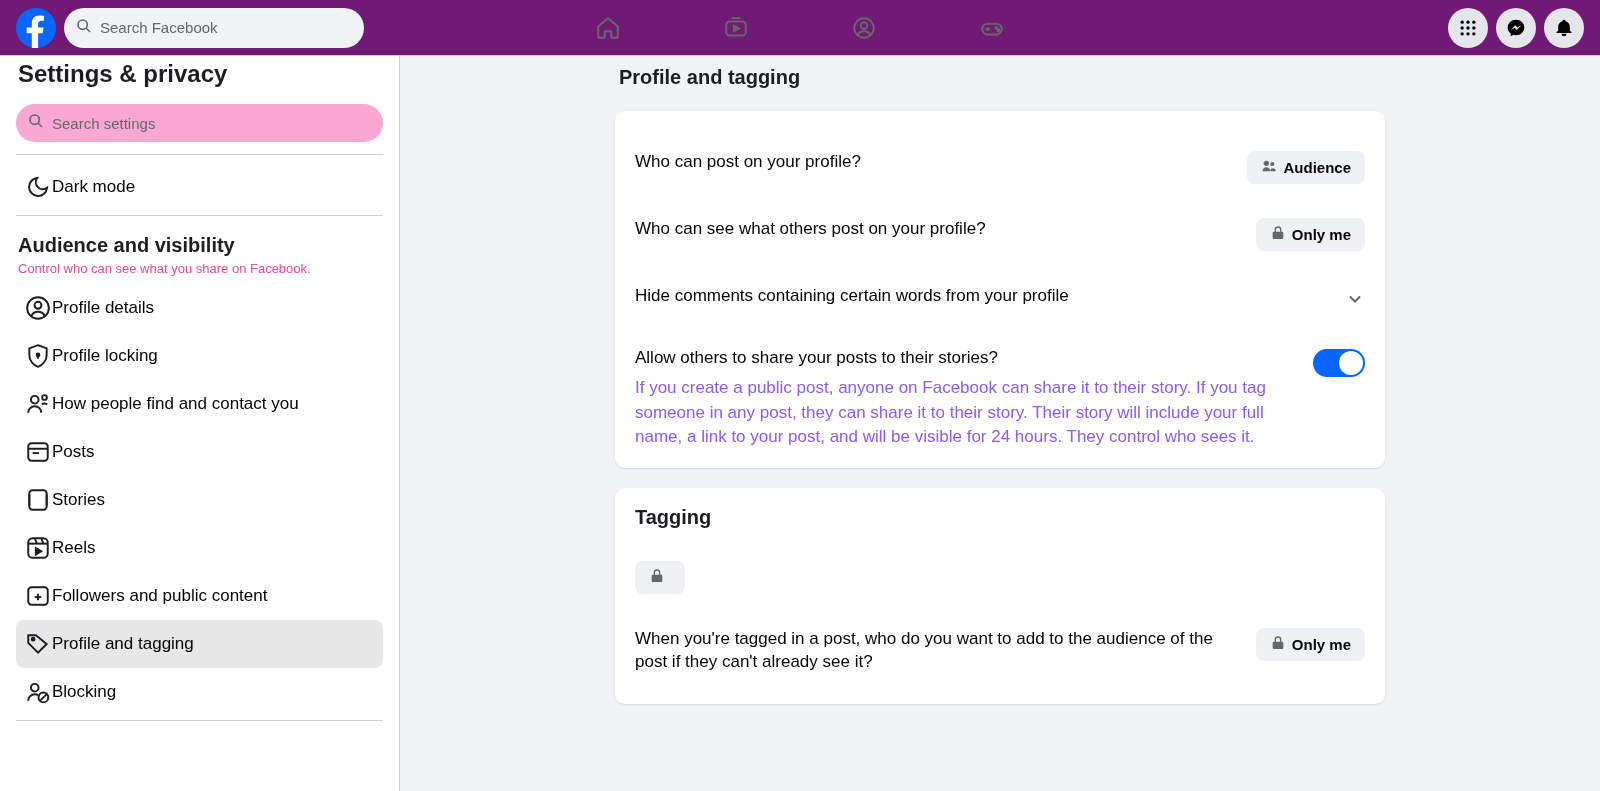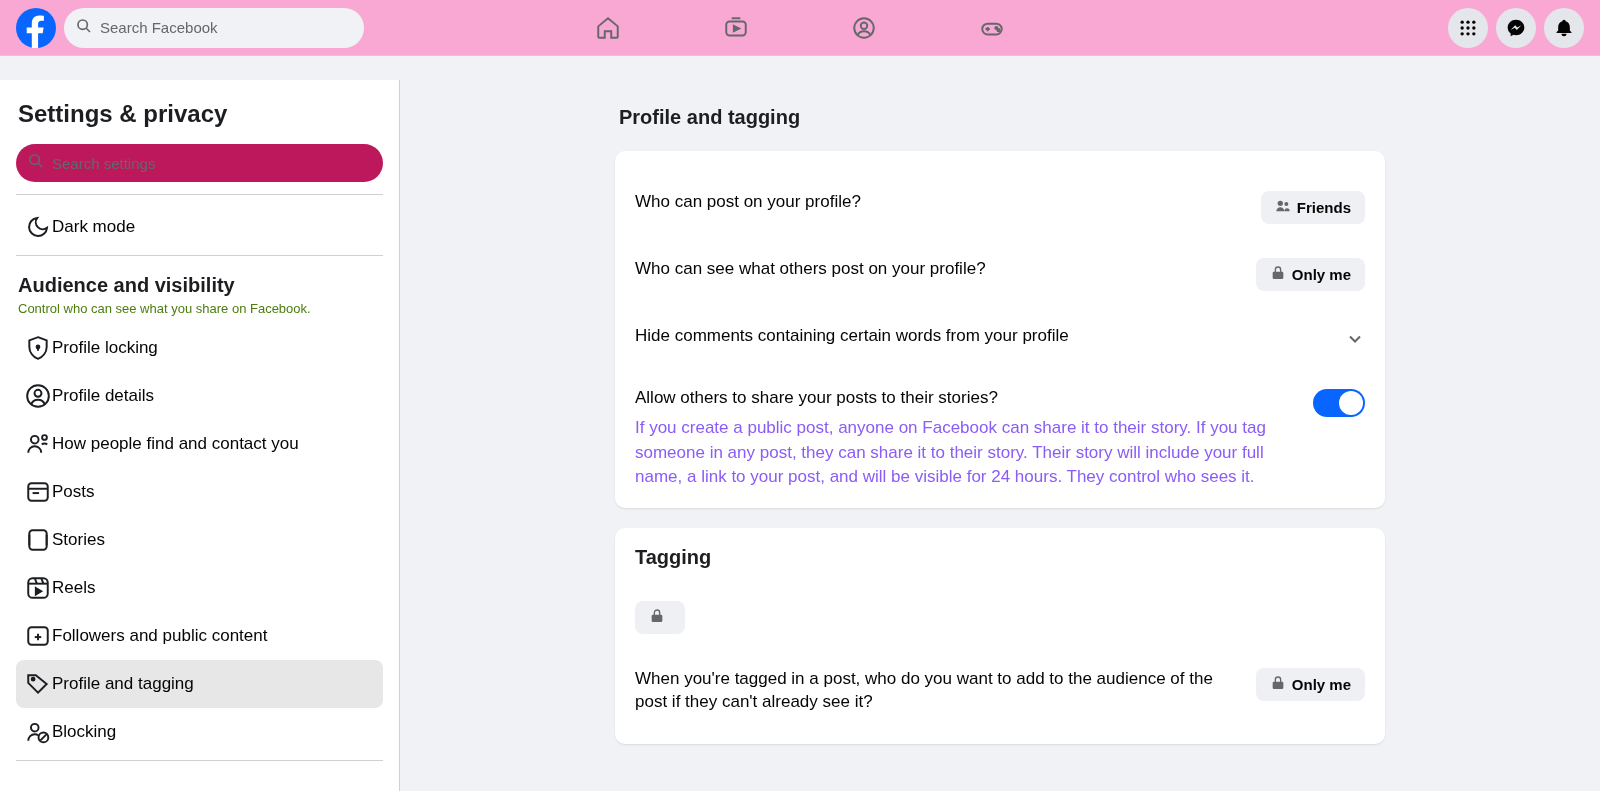--- a/index.html
+++ b/index.html
@@ -13,21 +13,21 @@
       color: #1c1e21;
       overflow: hidden;
     }
     
     .header {
       position: fixed;
       top: 0;
       left: 0;
       right: 0;
       height: 56px;
-      background: #f9a8d4;
+      background: #701a75;
       border-bottom: 1px solid #ced0d4;
       display: flex;
       align-items: center;
       padding: 3px 16px;
       z-index: 100;
     }
     .logo {
       width: 40px;
       height: 40px;
       margin-right: 8px;
@@ -91,41 +91,41 @@
       display: flex;
       align-items: center;
       justify-content: center;
       cursor: pointer;
       color: #050505;
     }
 
     
     .wrapper {
       display: flex;
-      padding-top: 80px;
+      padding-top: 40px;
       height: 100vh;
     }
     .sidebar {
       width: 400px;
       background: #fff;
       border-right: 1px solid #ced0d4;
       overflow-y: auto;
       padding: 20px 16px;
       flex-shrink: 0;
     }
     .sidebar h1 {
       font-size: 24px;
       font-weight: 700;
       margin-bottom: 16px;
       padding: 0 2px;
     }
     .search-settings {
       display: flex;
       align-items: center;
-      background: #be185d;
+      background: #f9a8d4;
       border-radius: 999px;
       height: 38px;
       padding: 0 12px;
       margin-bottom: 12px;
     }
     .search-settings input {
       border: none;
       background: transparent;
       outline: none;
       font-size: 15px;
@@ -157,21 +157,21 @@
       margin-top: 18px;
       margin-bottom: 8px;
       padding: 0 2px;
     }
     .sidebar-section h2 {
       font-size: 20px;
       font-weight: 700;
     }
     .sidebar-section .sub {
       font-size: 13px;
-      color: #4d7c0f;
+      color: #ec4899;
       margin-top: 4px;
     }
     .item-icon {
       width: 28px;
       height: 28px;
       display: flex;
       align-items: center;
       justify-content: center;
       color: #1c1e21;
       flex-shrink: 0;
@@ -371,37 +371,37 @@
     <hr>
 
     <div class="sidebar-section">
       <h2>Audience and visibility</h2>
       <div class="sub">Control who can see what you share on Facebook.</div>
     </div>
 
     <div class="sidebar-item">
       <span class="item-icon">
         <svg width="26" height="26" viewBox="0 0 24 24" fill="none" stroke="currentColor" stroke-width="1.8">
+            <circle cx="12" cy="12" r="10"></circle>
+            <circle cx="12" cy="9.5" r="3.2"></circle>
+            <path d="M5.5 20c1.3-3 4-4.5 6.5-4.5s5.2 1.5 6.5 4.5"></path>
+          </svg>
+      </span>
+      <span>Profile details</span>
+    </div>
+
+    <div class="sidebar-item">
+      <span class="item-icon">
+        <svg width="26" height="26" viewBox="0 0 24 24" fill="none" stroke="currentColor" stroke-width="1.8">
             <path d="M12 2l8 3v6c0 5-3.4 9.5-8 11-4.6-1.5-8-6-8-11V5l8-3z"></path>
             <circle cx="12" cy="11" r="1.3" fill="currentColor"></circle>
             <path d="M12 12.3v2.2"></path>
           </svg>
       </span>
       <span>Profile locking</span>
-    </div>
-
-    <div class="sidebar-item">
-      <span class="item-icon">
-        <svg width="26" height="26" viewBox="0 0 24 24" fill="none" stroke="currentColor" stroke-width="1.8">
-            <circle cx="12" cy="12" r="10"></circle>
-            <circle cx="12" cy="9.5" r="3.2"></circle>
-            <path d="M5.5 20c1.3-3 4-4.5 6.5-4.5s5.2 1.5 6.5 4.5"></path>
-          </svg>
-      </span>
-      <span>Profile details</span>
     </div>
 
     <div class="sidebar-item">
       <span class="item-icon">
         <svg width="26" height="26" viewBox="0 0 24 24" fill="none" stroke="currentColor" stroke-width="1.8">
             <circle cx="9" cy="8" r="3.5"></circle>
             <path d="M3 20c0-3.3 2.7-6 6-6s6 2.7 6 6"></path>
             <circle cx="18" cy="6" r="2.2"></circle>
             <path d="M15.5 12.5c1.3-1.3 3.7-1.3 5 0"></path>
           </svg>
@@ -487,21 +487,21 @@
 
         <div class="setting-row">
           <div class="setting-label">Who can post on your profile?</div>
           <div class="value-pill">
             <span><svg width="16" height="16" viewBox="0 0 24 24" fill="#65676b">
                   <circle cx="8" cy="8" r="4"></circle>
                   <circle cx="17" cy="9" r="3"></circle>
                   <path d="M2 20c0-3.3 2.7-6 6-6s6 2.7 6 6"></path>
                   <path d="M14 20c0-2.5 1.5-4.5 4-4.5s4 2 4 4.5"></path>
                 </svg></span>
-            <span>Friends</span>
+            <span>Audience</span>
           </div>
         </div>
 
         <div class="setting-row">
           <div class="setting-label">Who can see what others post on your profile?</div>
           <div class="value-pill">
             <span><svg width="16" height="16" viewBox="0 0 24 24" fill="#65676b">
                   <path d="M7 10V7a5 5 0 0 1 10 0v3h1a2 2 0 0 1 2 2v7a2 2 0 0 1-2 2H6a2 2 0 0 1-2-2v-7a2 2 0 0 1 2-2h1zm2 0h6V7a3 3 0 0 0-6 0v3z"></path>
                 </svg></span>
             <span>Only me</span>

